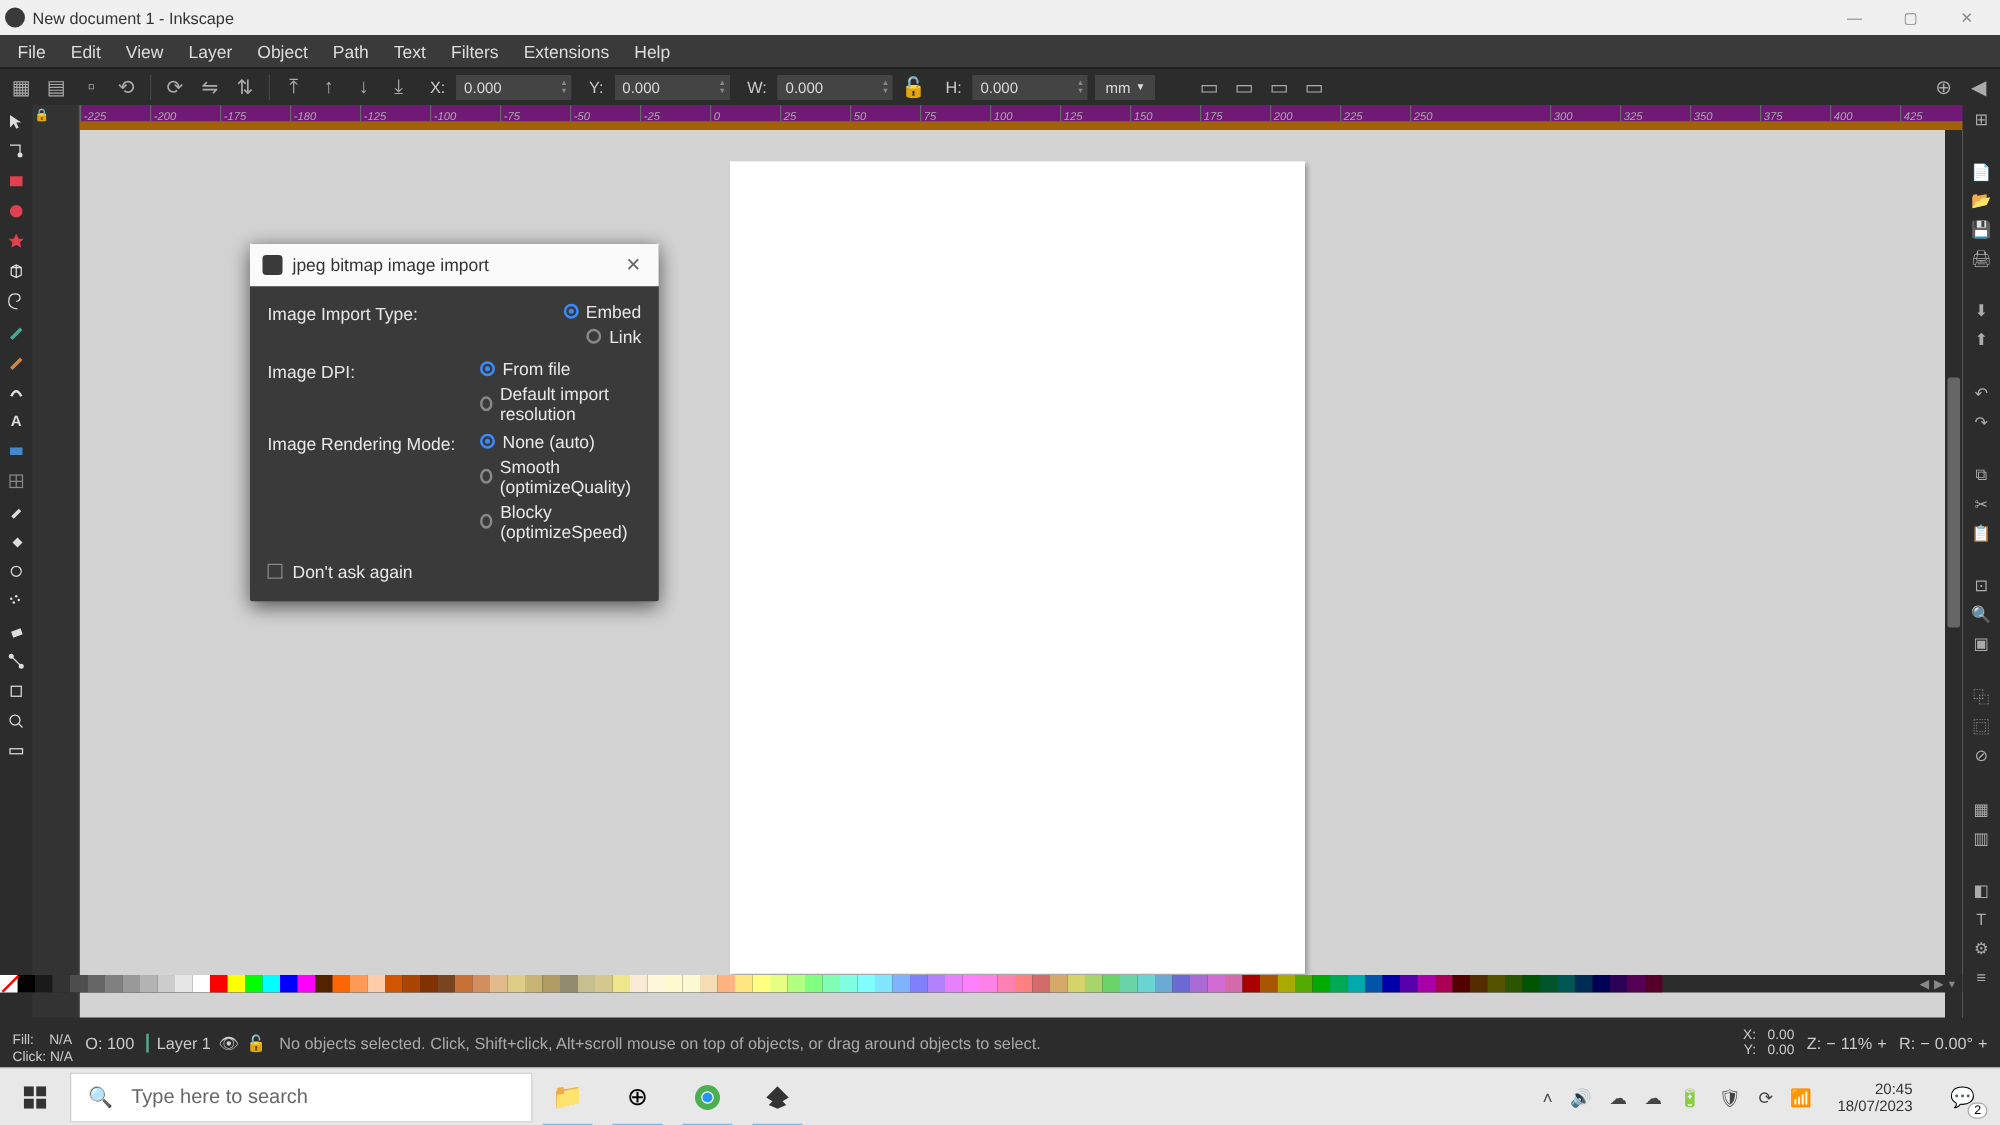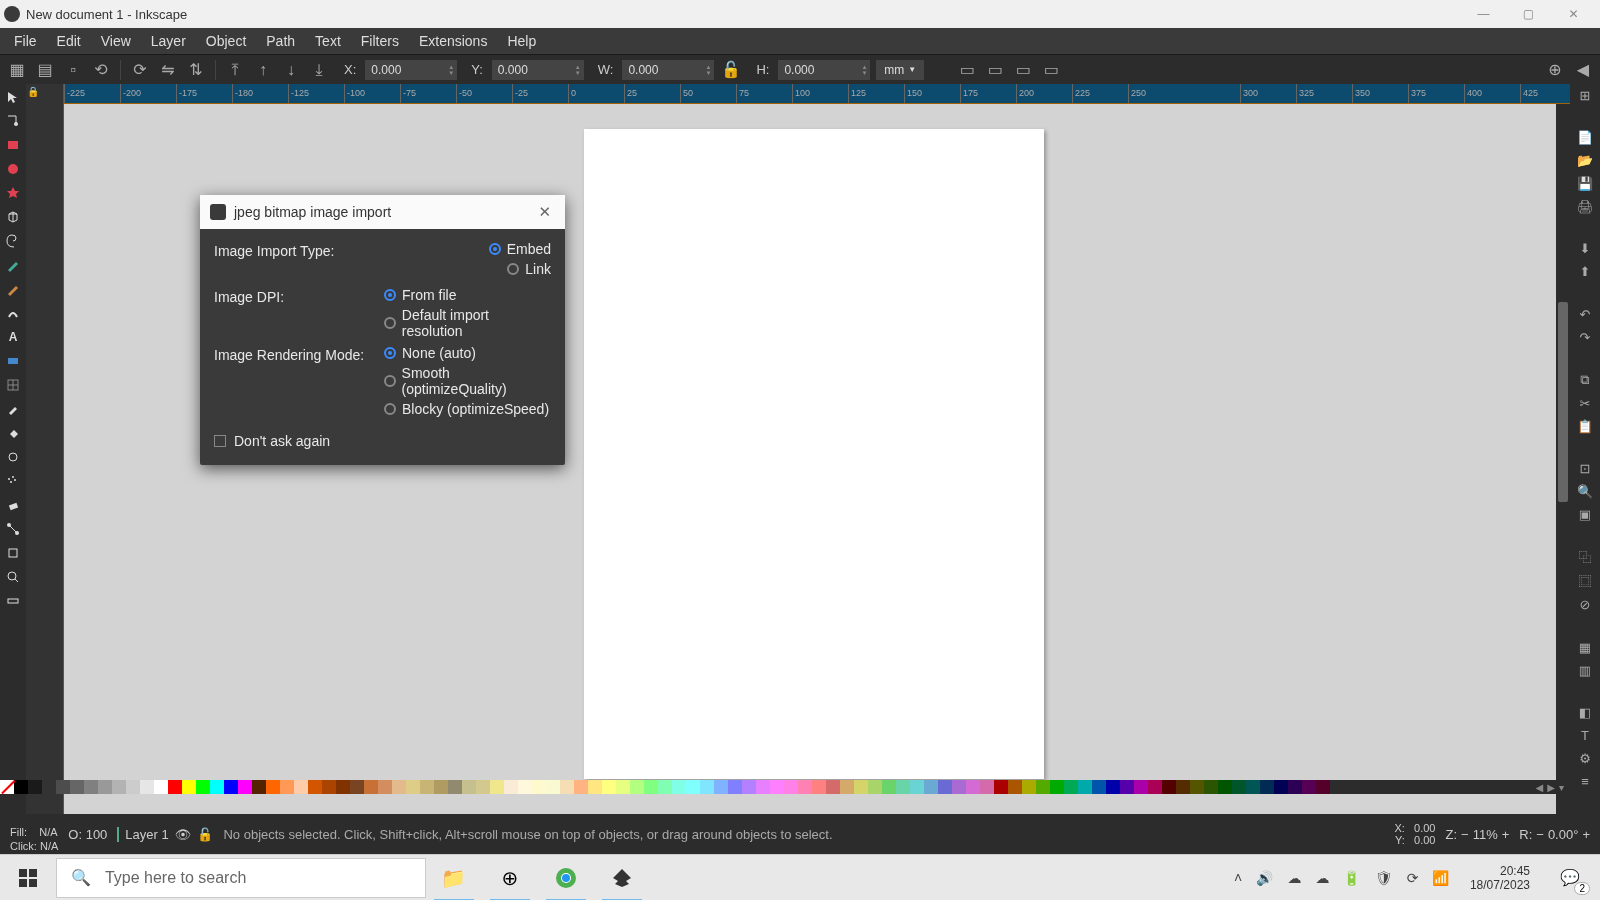--- a/index.html
+++ b/index.html
@@ -25,34 +25,34 @@
 .spinners { display: flex; flex-direction: column; font-size: 6px; color: #888; padding: 0 3px; line-height: 6px; }
 .unitsel { background: #444; color: #ddd; font-size: 12px; padding: 3px 8px; display: flex; align-items: center; gap: 4px; }
 
 
 .workarea { position: absolute; top: 84px; left: 0; right: 0; bottom: 46px; display: flex; background: #333; }
 .left-toolbox { width: 26px; background: #2c2c2c; display: flex; flex-direction: column; align-items: center; padding-top: 4px; gap: 6px; }
 .left-toolbox .tool { width: 18px; height: 18px; display: flex; align-items: center; justify-content: center; font-size: 12px; }
 .lock-col { width: 16px; background: #333; display: flex; align-items: flex-start; justify-content: center; padding-top: 2px; color: #aaa; font-size: 10px; }
 .ruler-v { width: 22px; background: #333; position: relative; border-right: 1px solid #555; overflow: hidden; font-size: 9px; color: #aaa; }
 .canvas-container { flex: 1; position: relative; background: #333; overflow: hidden; }
-.ruler-h { position: absolute; top: 0; left: 0; right: 0; height: 20px; background: #0c4a6e; border-bottom: 1px solid #a16207; font-size: 9px; color: #aaa; overflow: hidden; }
+.ruler-h { position: absolute; top: 0; left: 0; right: 0; height: 20px; background: #701a75; border-bottom: 7px solid #a16207; font-size: 9px; color: #aaa; overflow: hidden; font-style: italic; }
 .ruler-h .tick { position: absolute; top: 0; height: 20px; border-left: 1px solid #666; padding-left: 2px; line-height: 18px; }
 .canvas-bg { position: absolute; top: 20px; left: 0; right: 0; bottom: 0; background: #d3d3d3; }
 .page { position: absolute; top: 25px; left: 520px; width: 460px; height: 650px; background: white; box-shadow: 2px 2px 4px rgba(0,0,0,0.3); }
 
 .right-toolbox { width: 30px; background: #2c2c2c; display: flex; flex-direction: column; align-items: center; padding-top: 4px; gap: 8px; position: absolute; right: 0; top: 84px; bottom: 46px; }
 .right-toolbox .tool { width: 18px; height: 18px; color: #aaa; display: flex; align-items: center; justify-content: center; font-size: 13px; }
 .right-toolbox .gap { height: 20px; }
 
 .scroll-v { position: absolute; right: 30px; top: 104px; bottom: 60px; width: 14px; background: #2c2c2c; }
 .scroll-v .thumb { position: absolute; top: 198px; width: 10px; left: 2px; height: 200px; background: #666; border-radius: 2px; }
 
 
-.dialog { position: absolute; top: 195px; left: 200px; width: 365px; background: #3a3a3a; box-shadow: 0 4px 16px rgba(0,0,0,0.6); border-radius: 2px; }
+.dialog { position: absolute; top: 195px; left: 200px; width: 327px; background: #3a3a3a; box-shadow: 0 4px 16px rgba(0,0,0,0.6); border-radius: 2px; }
 .dialog-title { height: 34px; background: #fafafa; display: flex; align-items: center; padding: 0 10px; font-size: 14px; color: #333; }
 .dialog-title .dicon { width: 16px; height: 16px; margin-right: 8px; background: #3a3a3a; border-radius: 3px; }
 .dialog-title .spacer { flex: 1; }
 .dialog-title .close { color: #666; font-size: 15px; cursor: pointer; padding: 4px; }
 .dialog-body { padding: 12px 14px 16px; color: #e8e8e8; font-size: 14px; }
 .dlg-row { display: flex; margin-bottom: 4px; align-items: flex-start; }
 .dlg-label { width: 170px; padding-top: 2px; }
 .dlg-opts { flex: 1; display: flex; flex-direction: column; gap: 4px; }
 .radio-row { display: flex; align-items: center; gap: 6px; }
 .radio { width: 12px; height: 12px; border-radius: 50%; border: 2px solid #888; display: inline-block; position: relative; }

